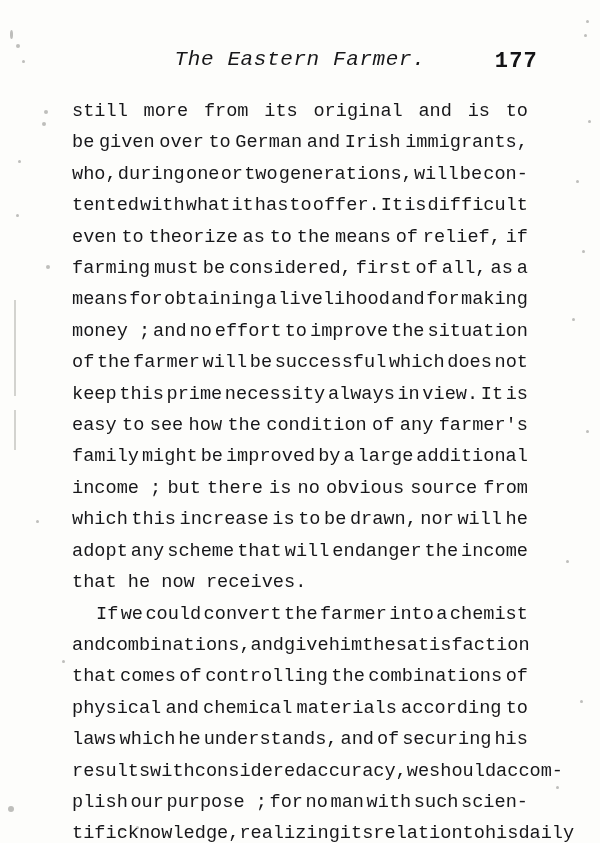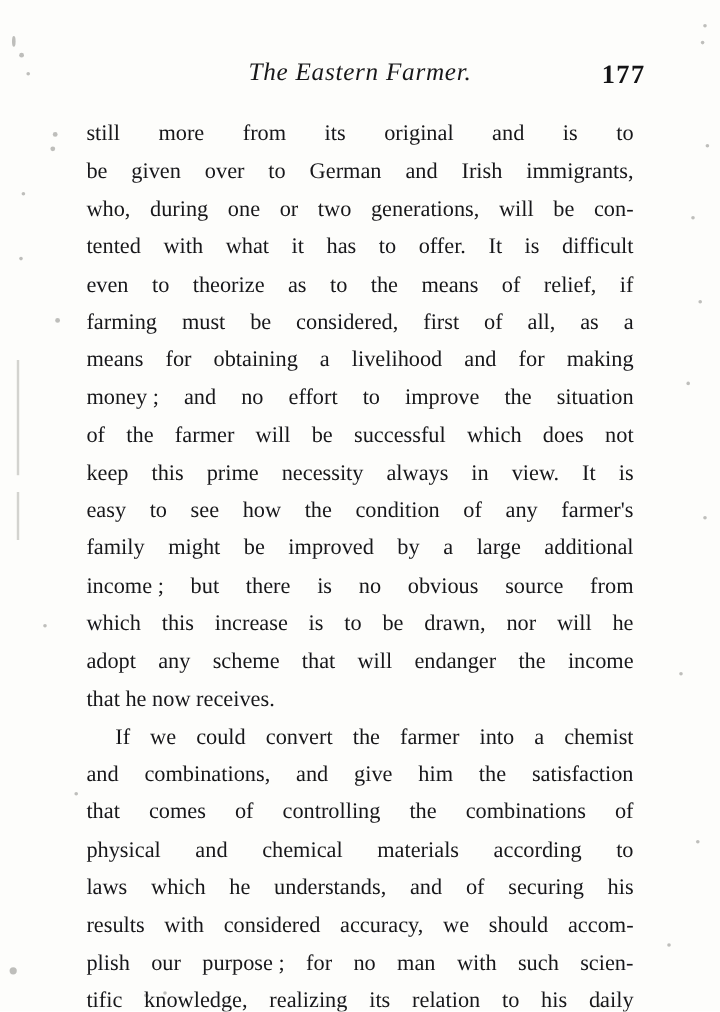--- a/index.html
+++ b/index.html
@@ -33,20 +33,21 @@
     background: #a9a9a4;
     opacity: 0.5;
   }
 
   .header {
     position: absolute;
     top: 48px;
     left: 70px;
     width: 460px;
     height: 34px;
+    font-family: Liberation Mono, monospace;
   }
   .running-title {
     position: absolute;
     left: 0;
     right: 0;
     text-align: center;
     font-style: italic;
     font-size: 21px;
     letter-spacing: 0.6px;
     color: #18181a;
@@ -65,20 +66,21 @@
     position: absolute;
     top: 96px;
     left: 72px;
     width: 456px;
   }
   .para {
     margin: 0;
     font-size: 18.6px;
     line-height: 31.4px;
     color: #17171a;
+    font-family: Liberation Mono, monospace;
   }
   .para + .para {
     margin-top: 0;
   }
   .line {
     display: block;
     white-space: nowrap;
   }
   .just {
     display: flex;

